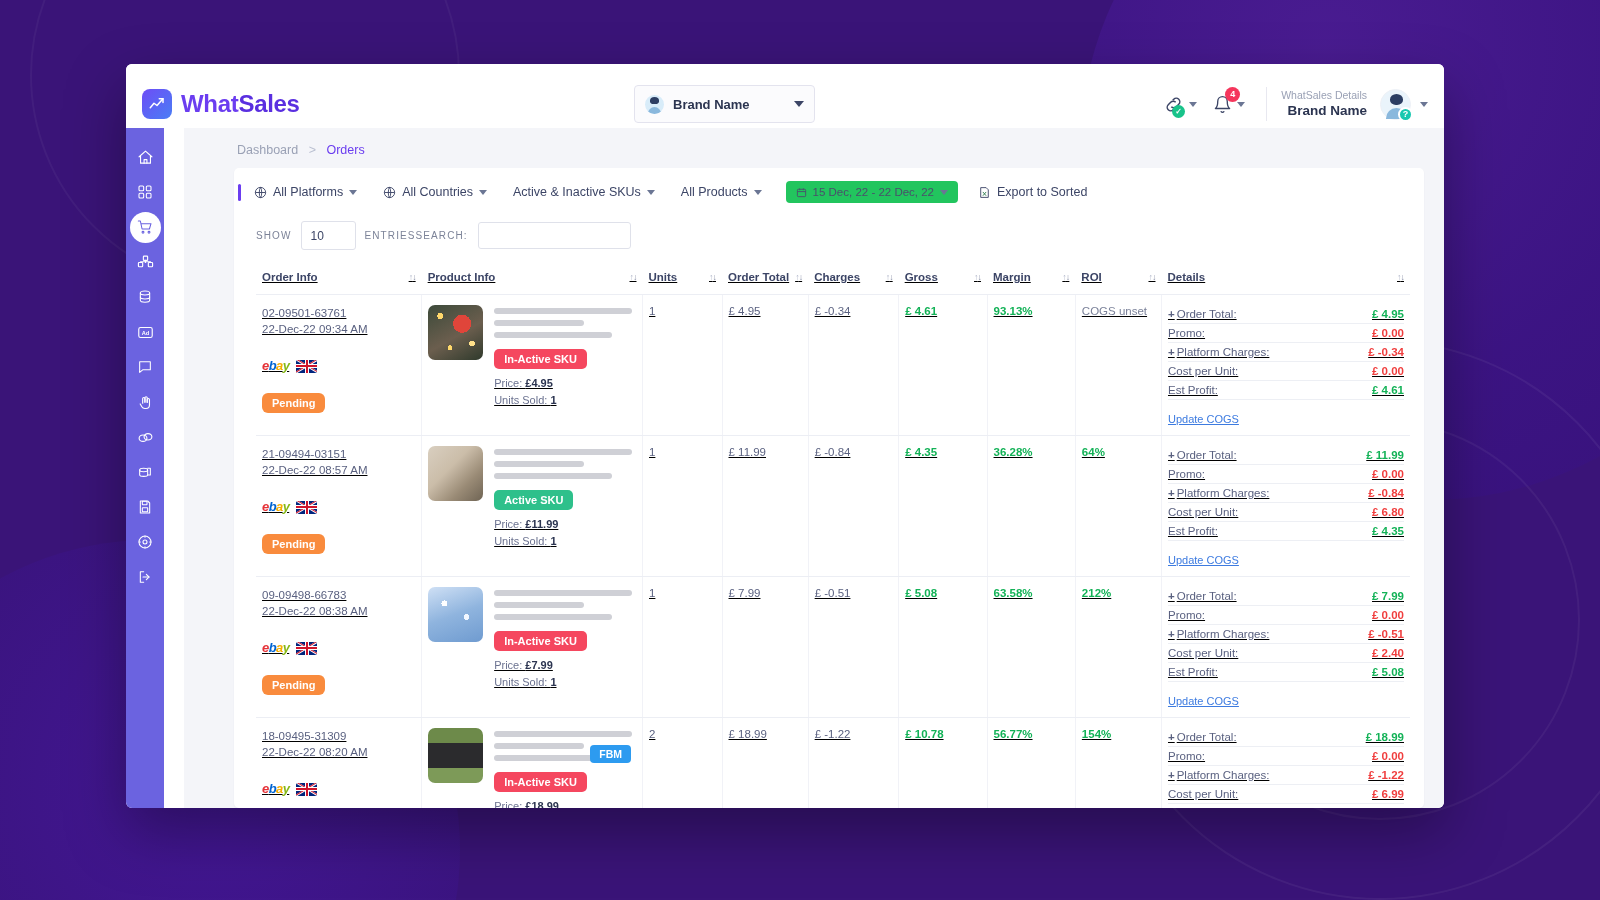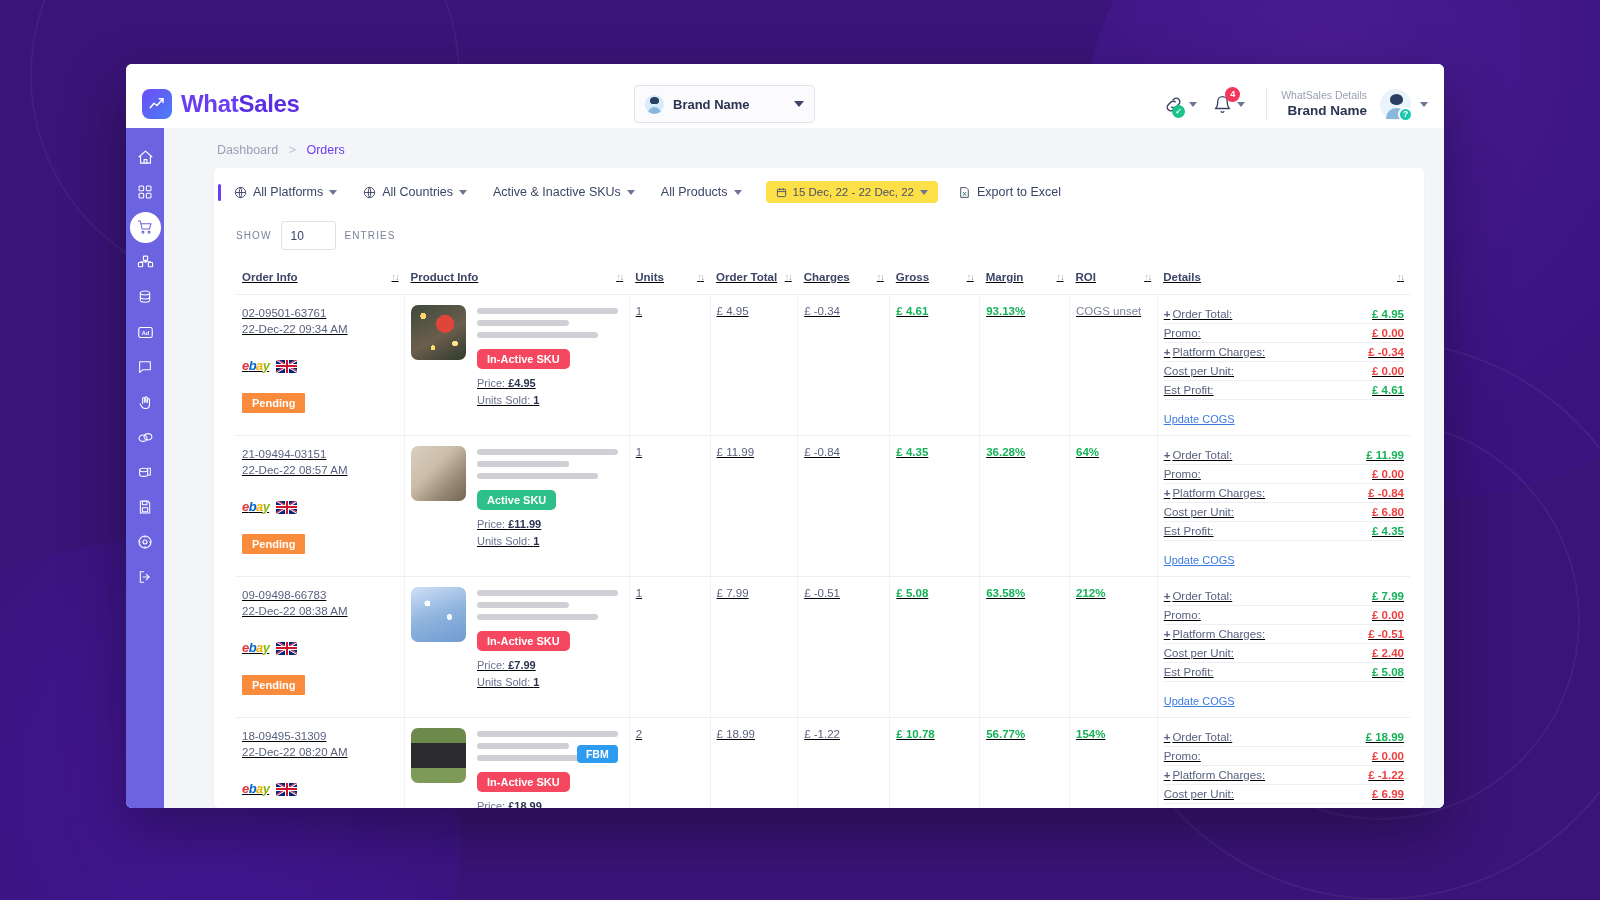--- a/index.html
+++ b/index.html
@@ -120,21 +120,21 @@
   .avatar-big .body { position: absolute; left: 5px; bottom: 0; width: 21px; height: 11px;
                       border-radius: 11px 11px 0 0; background: #8ab8dd; }
   .avatar-big .q {
     position: absolute; right: -3px; bottom: -3px;
     width: 15px; height: 15px; border-radius: 50%; background: #19c8b0; color: #fff;
     font-size: 9px; font-weight: bold; display: flex; align-items: center; justify-content: center;
     border: 2px solid #fff;
   }
 
   
-  .body-split { flex: 1; display: flex; min-height: 0; }
+  .body-split { flex: 1; display: flex; min-height: 0; gap: 20px; }
 
   
   .sidebar {
     width: 38px; background: #6b63e0; flex: 0 0 38px;
     padding-top: 12px; display: flex; flex-direction: column; align-items: center; gap: 0;
   }
   .nav-item {
     width: 38px; height: 34px; display: flex; align-items: center; justify-content: center;
     cursor: pointer; position: relative; margin-bottom: 1px;
   }
@@ -158,21 +158,21 @@
   }
 
   
   .filters { display: flex; align-items: center; padding: 13px 0 13px 4px; gap: 0; }
   .fbar-accent { width: 3px; height: 17px; background: #6b3df0; border-radius: 2px; margin-right: 11px; }
   .filter {
     display: flex; align-items: center; gap: 6px;
     font-size: 12.5px; color: #3c4566; cursor: pointer;
     padding: 4px 11px 4px 2px; margin-right: 13px; white-space: nowrap;
   }
-  .filter.pill { background: #fde047; border-radius: 4px; padding: 5px 10px; margin-right: 18px; color: #4a4f6b; font-size: 11.5px; }
+  .filter.pill { background: #22c55e; border-radius: 4px; padding: 5px 10px; margin-right: 18px; color: #4a4f6b; font-size: 11.5px; }
   .globe { width: 13px; height: 13px; flex: 0 0 auto; }
 
   
   .toolrow { display: flex; align-items: center; padding: 5px 14px 12px 22px; }
   .show-lbl { font-size: 10px; letter-spacing: 1.1px; color: #7c8398; }
   .entries-input {
     width: 55px; height: 29px; margin: 0 9px;
     border: 1px solid #dfe1ea; border-radius: 3px;
     font-size: 12px; color: #3c4566; padding: 0 9px;
     font-family: "Liberation Sans", sans-serif; background: #fff;
@@ -220,21 +220,21 @@
   .flag .d3 { left: -3px; top: 5.4px; width: 28px; height: 1.2px; background: #cf142b; transform: rotate(31deg); }
   .flag .d4 { left: -3px; top: 5.4px; width: 28px; height: 1.2px; background: #cf142b; transform: rotate(-31deg); }
   .flag .h { left: 0; top: 4.6px; width: 21px; height: 3.8px; background: #fff; }
   .flag .v { left: 8.6px; top: 0; width: 3.8px; height: 13px; background: #fff; }
   .flag .h2 { left: 0; top: 5.5px; width: 21px; height: 2px; background: #cf142b; }
   .flag .v2 { left: 9.5px; top: 0; width: 2px; height: 13px; background: #cf142b; }
 
   .status-badge {
     display: inline-block; margin-top: 20px;
     background: #f98b3d; color: #fff; font-size: 11px; font-weight: bold;
-    border-radius: 1px; padding: 4px 10px;
+    border-radius: 6px; padding: 4px 10px;
   }
 
   
   .prod { display: flex; gap: 11px; margin-bottom: 6px; }
   .thumb {
     width: 55px; height: 55px; border-radius: 7px; flex: 0 0 auto;
     background-size: cover; background-position: center;
   }
   .prod-right { flex: 1; min-width: 0; }
   .skel-rows { padding-top: 3px; position: relative; }
@@ -483,28 +483,32 @@
             </svg>
             <span>15 Dec, 22 - 22 Dec, 22</span>
             <span class="caret sm"></span>
           </div>
 
           <div class="filter">
             <svg width="13" height="13" viewBox="0 0 24 24" fill="none" stroke="#3c4566" stroke-width="1.7">
               <path d="M5 3h10l4 4v14H5z"></path>
                 <path d="M9 11l6 7M15 11l-6 7" stroke="#2f7d4f"></path>
             </svg>
-            <span>Export to Excel</span>
+            <span>Export to Sorted</span>
           </div>
         </div>
 
         <div class="toolrow">
           <span class="show-lbl">SHOW</span>
           <input class="entries-input" value="10" style="">
           <span class="show-lbl">ENTRIES</span>
+          <div class="search-wrap">
+            <span class="search-lbl">SEARCH:</span>
+            <input class="search-input" placeholder="" style="">
+          </div>
         </div>
 
         <div class="table-scroll">
           <table class="grid">
             <colgroup>
               <col style="width:150px">
                 <col style="width:200px">
                 <col style="width:72px">
                 <col style="width:78px">
               <col style="width:82px">

